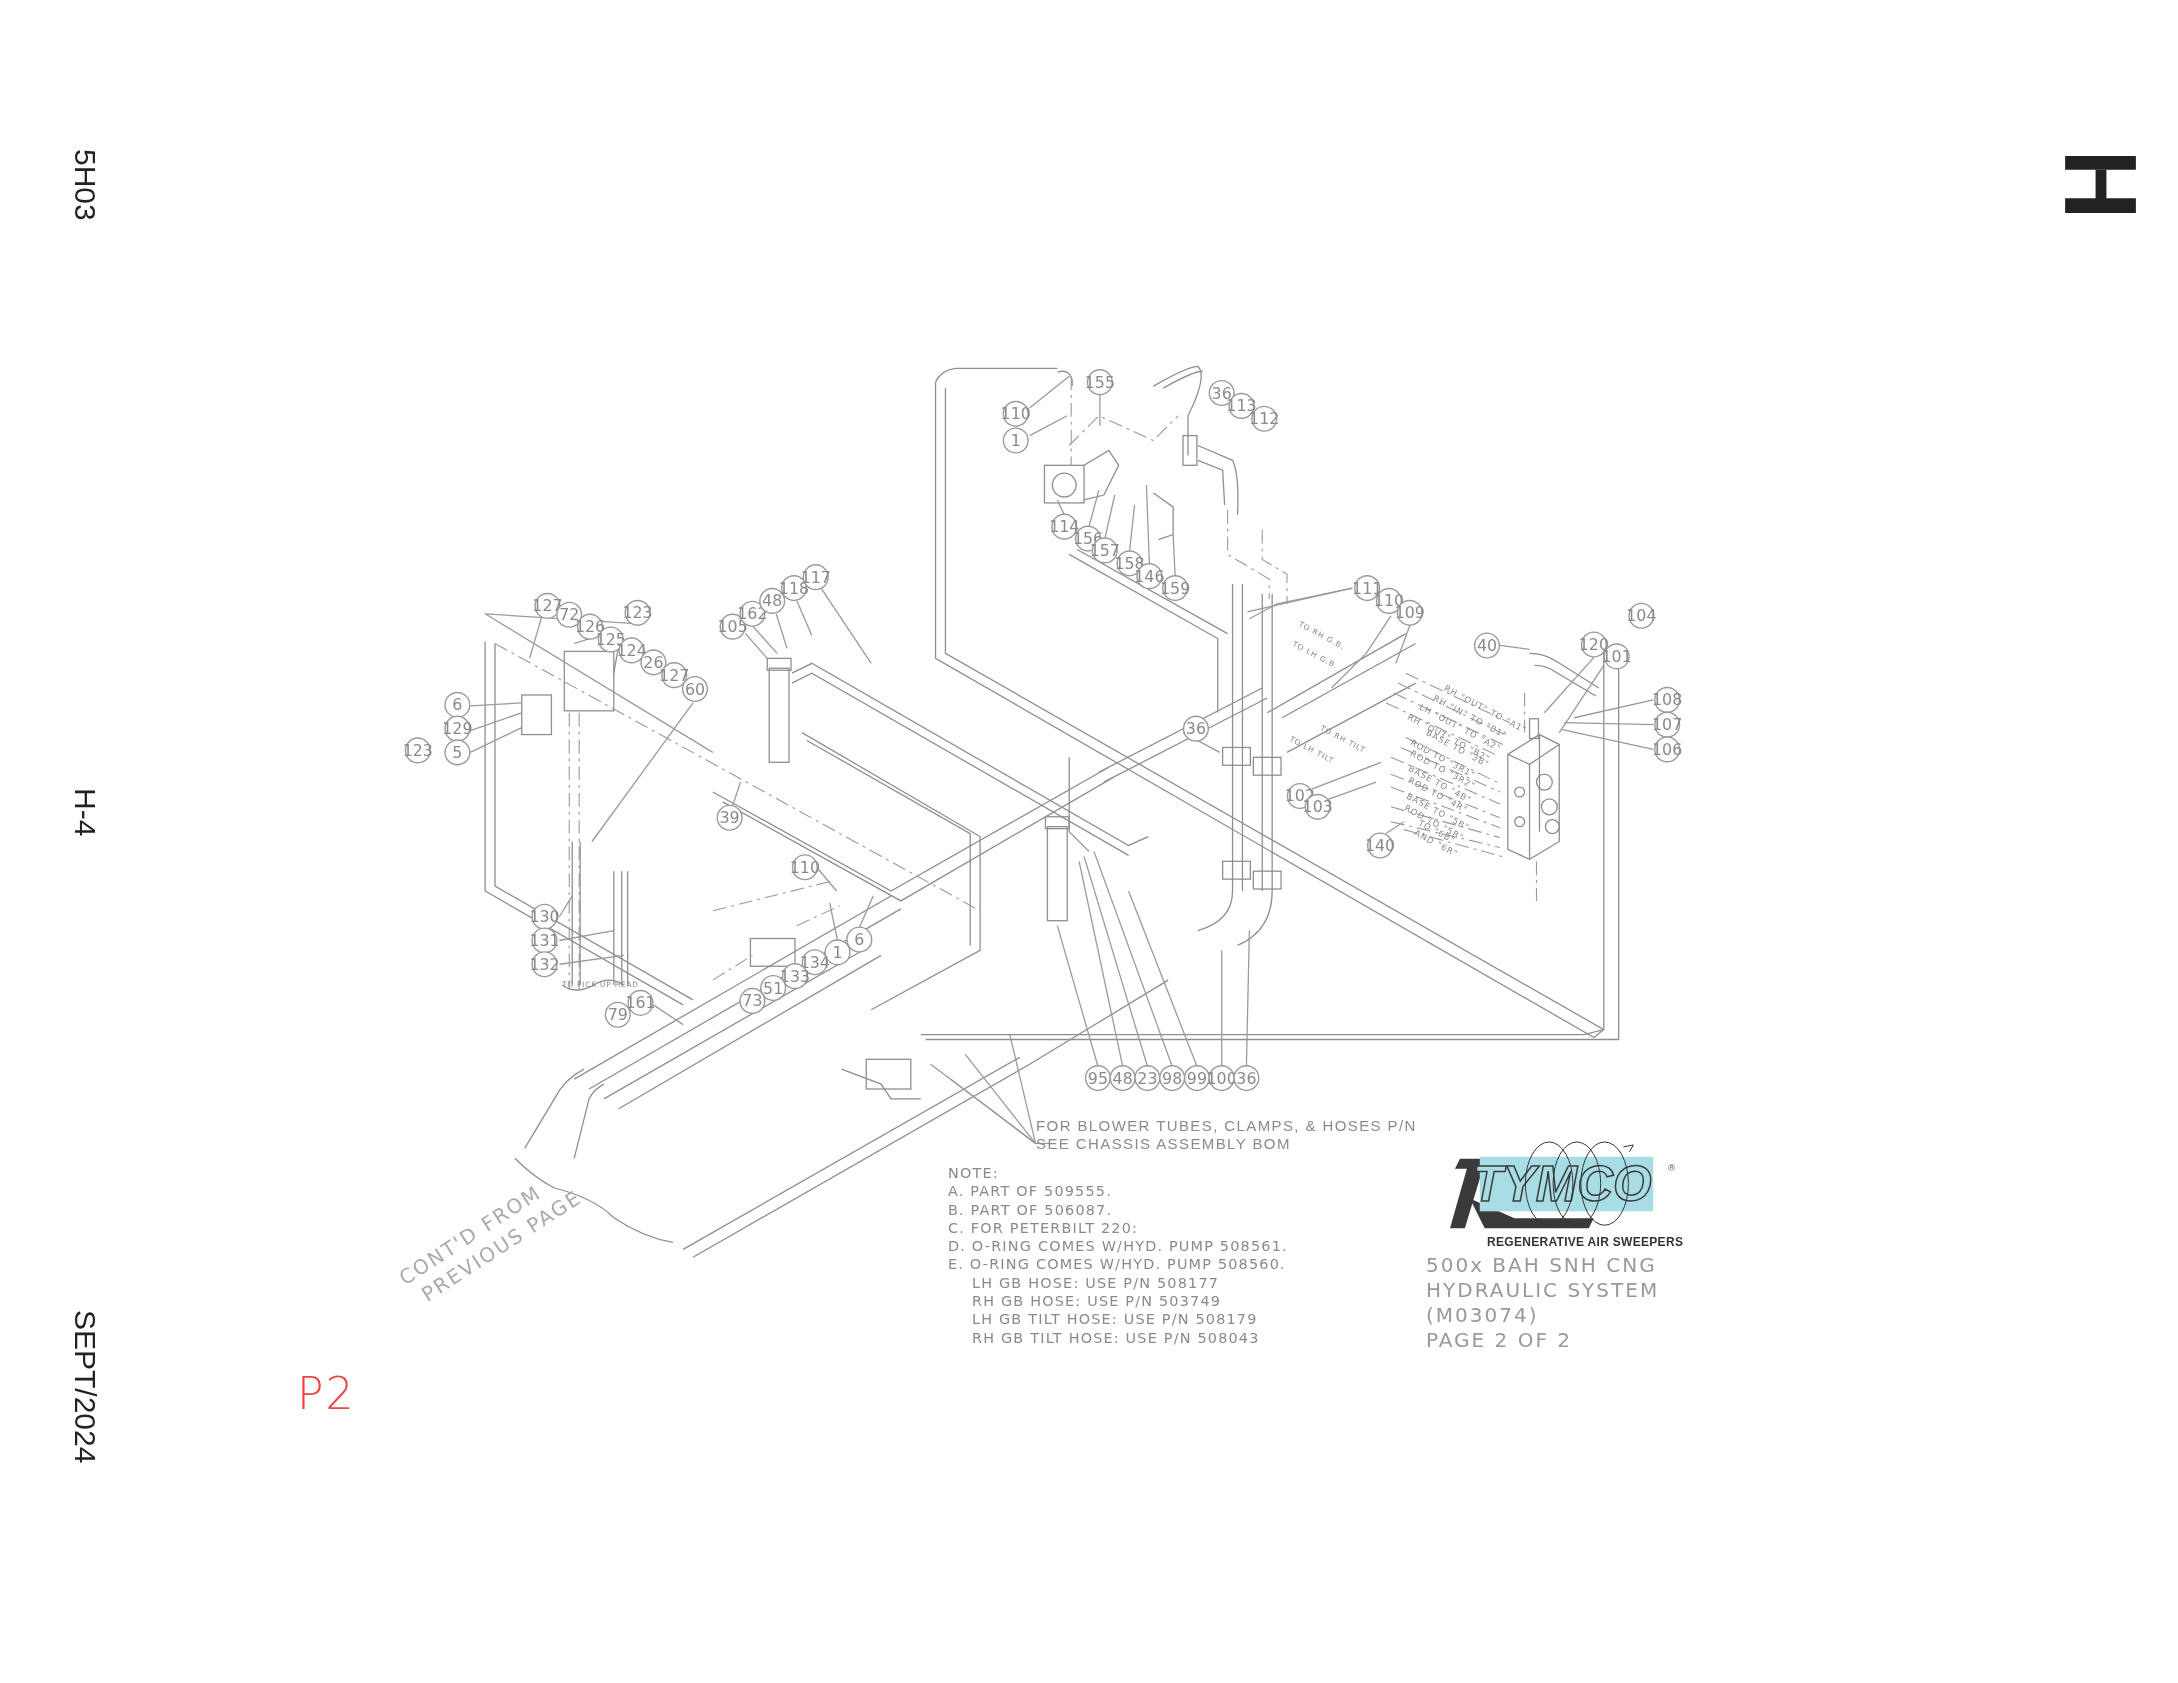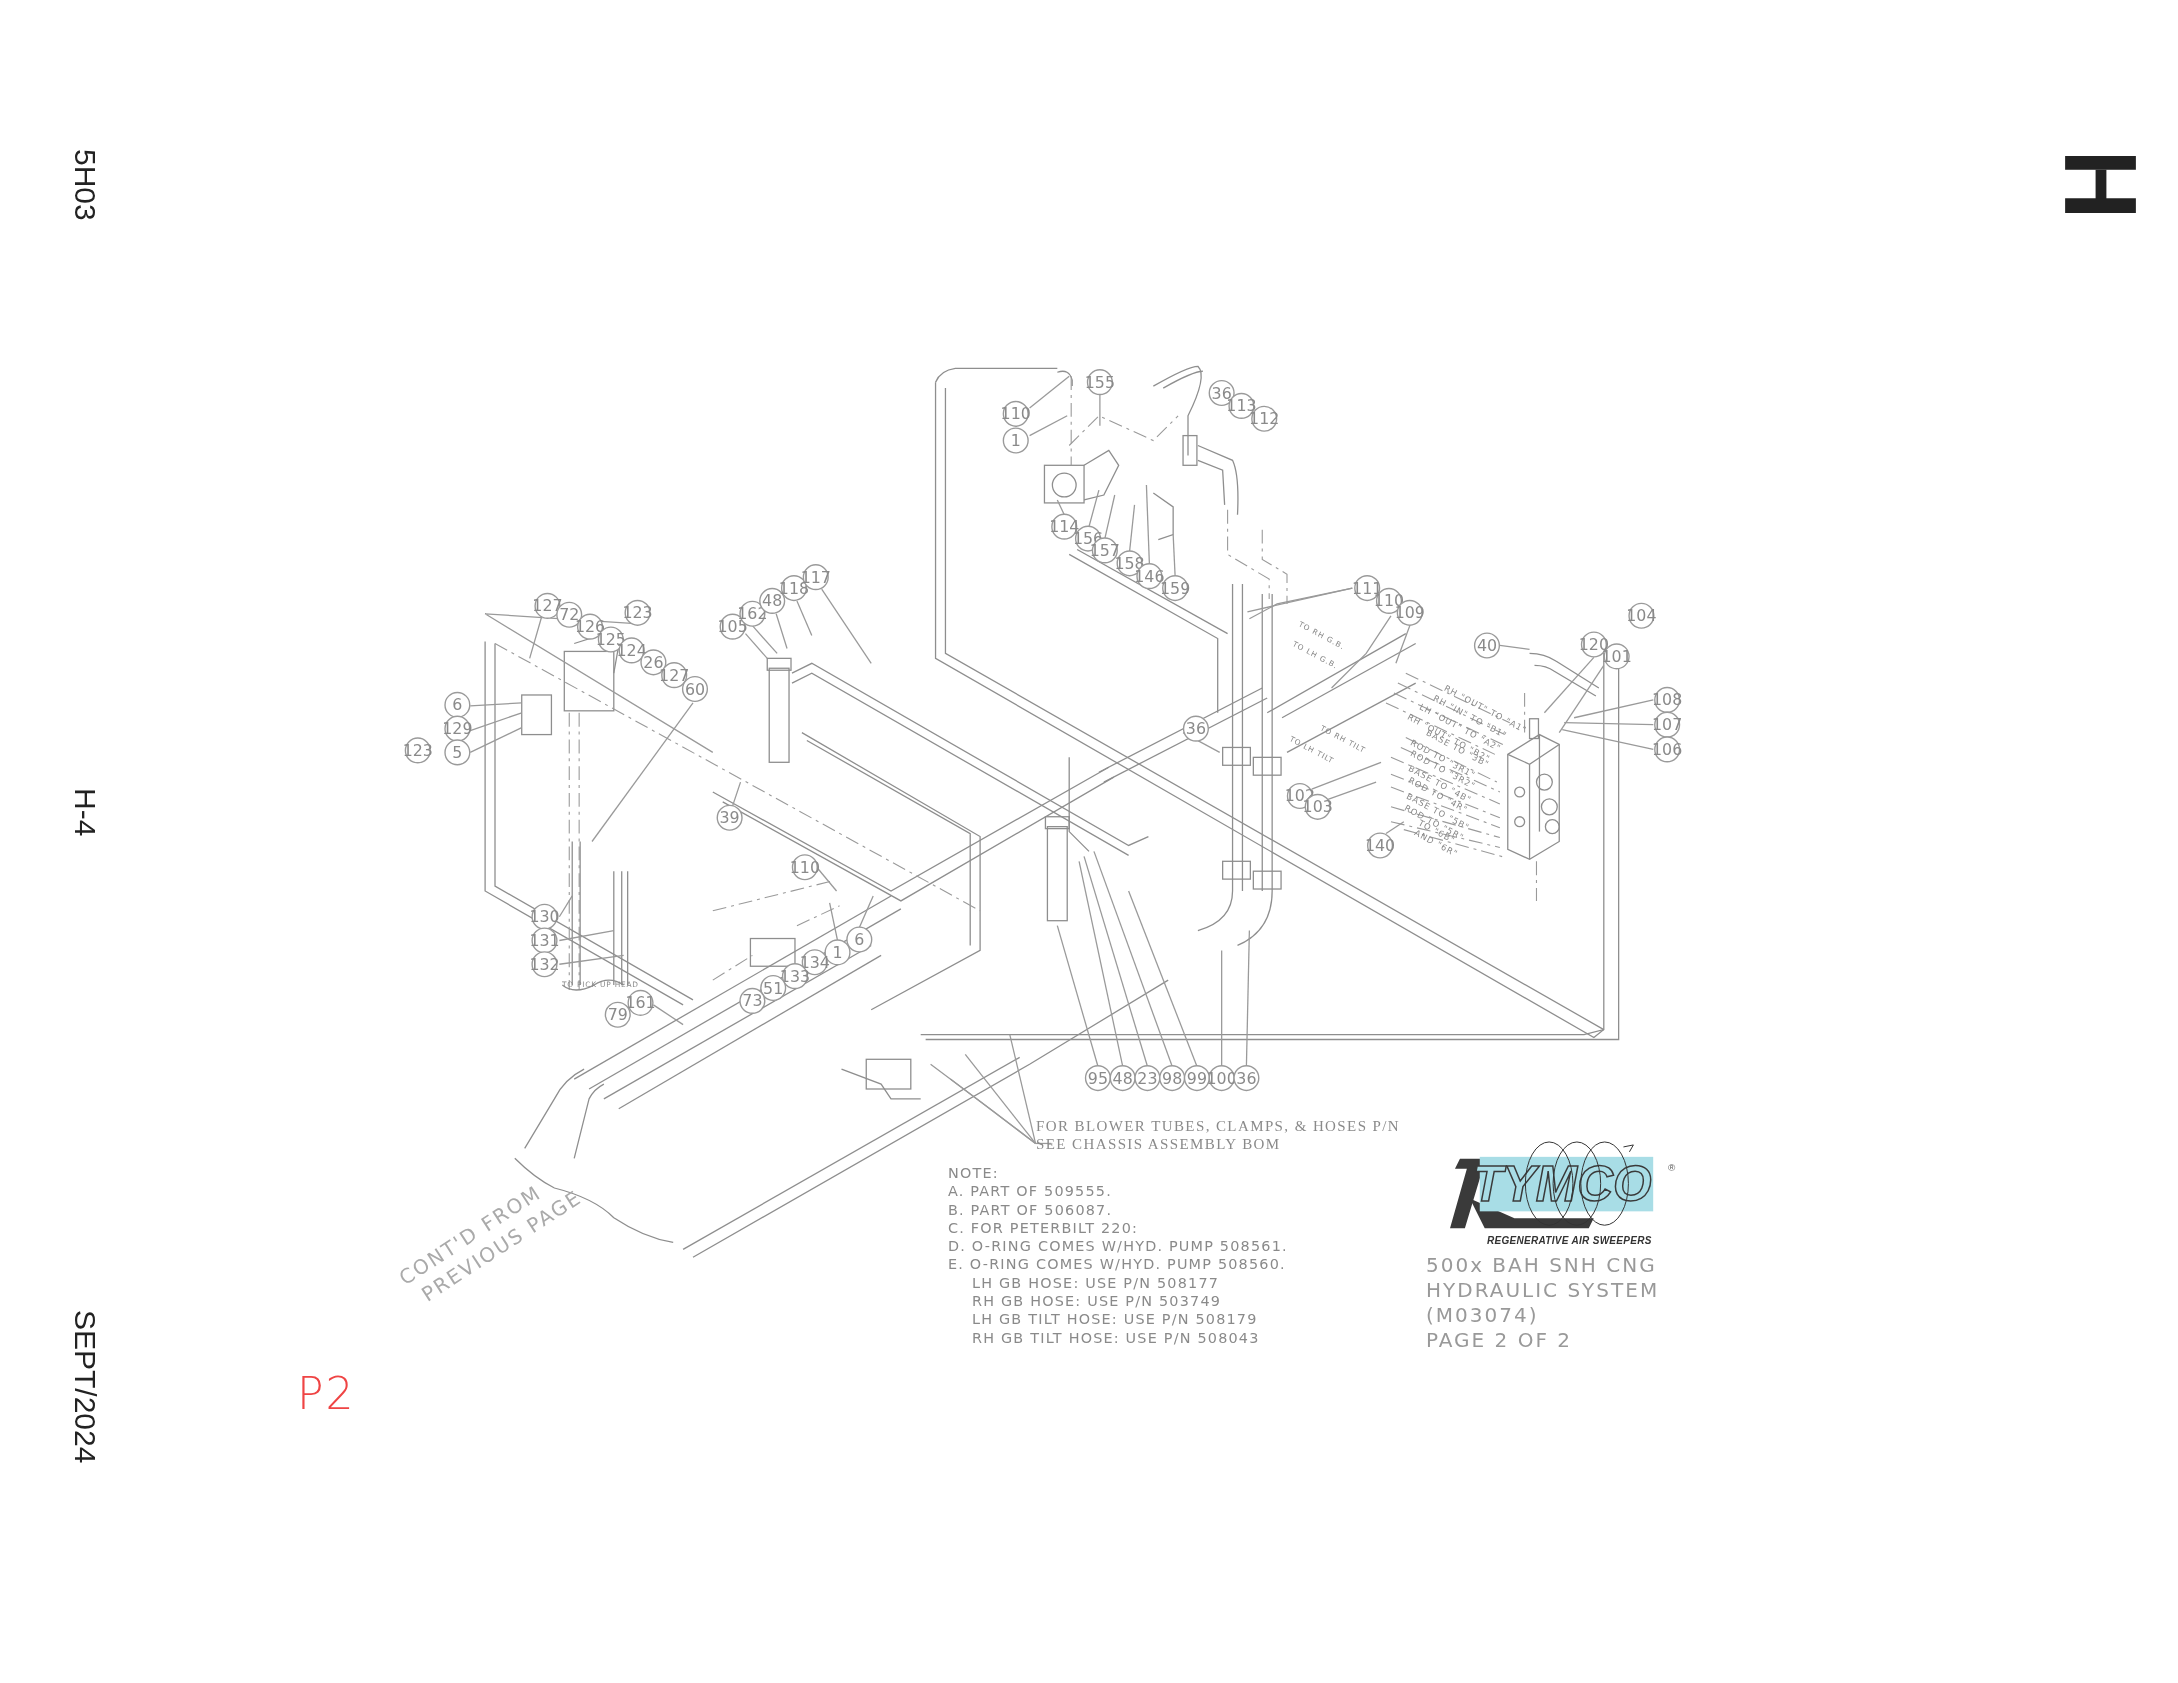--- a/index.html
+++ b/index.html
@@ -11,27 +11,27 @@
   .drawing { position: absolute; left: 0; top: 0; }
   .cad { font-family: "DejaVu Sans", sans-serif; fill: #888; }
   .balloon circle { fill: #fff; stroke: #9a9a9a; stroke-width: 1.4; }
   .balloon text { font-family: "DejaVu Sans", sans-serif; font-size: 16px; fill: #8a8a8a; text-anchor: middle; dominant-baseline: central; }
   .line { stroke: #9a9a9a; stroke-width: 1.3; fill: none; }
   .pipe { stroke: #8e8e8e; stroke-width: 1.3; fill: none; }
   .dash { stroke: #9a9a9a; stroke-width: 1.1; fill: none; stroke-dasharray: 14 5 3 5; }
   .notes { position: absolute; left: 948px; top: 1164px; font-family: "DejaVu Sans", sans-serif;
            font-size: 14.4px; color: #8a8a8a; letter-spacing: 1.2px; line-height: 18.3px; }
   .notes .indent { padding-left: 24px; }
-  .blower { position: absolute; left: 1036px; top: 1117px; font-family: Liberation Serif, serif;
+  .blower { position: absolute; left: 1036px; top: 1117px; font-family: Liberation Sans, sans-serif;
             font-size: 15px; color: #8a8a8a; letter-spacing: 1.4px; line-height: 18px; }
   .title-block { position: absolute; left: 1426px; top: 1253px; width: 257px; text-align: left;
                  font-family: "DejaVu Sans", sans-serif; font-size: 20px; color: #999; letter-spacing: 2px; line-height: 25px; }
   .logo { position: absolute; left: 1445px; top: 1139px; width: 238px; height: 111px; }
   .tagline { position: absolute; left: 1487px; top: 1235px; font-family: "Liberation Sans", sans-serif;
-             font-size: 10px; font-weight: bold; font-style: italic; color: #333; letter-spacing: 0.3px; }
+             font-size: 12px; font-weight: bold; color: #333; letter-spacing: 0.3px; }
   .contd { position: absolute; left: 394px; top: 1269px; font-family: "DejaVu Sans", sans-serif;
            font-size: 20px; color: #aaa; letter-spacing: 2px; line-height: 26px; transform: rotate(-33deg);
            transform-origin: left top; white-space: nowrap; }
   .p2 { position: absolute; left: 297px; top: 1356px; font-family: "DejaVu Sans", sans-serif;
         font-size: 44px; color: #ef4444; letter-spacing: 2px; font-weight: 200; margin-top: 12px; }
   .pickup { position: absolute; left: 562px; top: 980px; font-family: "DejaVu Sans", sans-serif;
             font-size: 7.4px; color: #888; letter-spacing: 0.8px; }
 </style>
 </head>
 <body>

